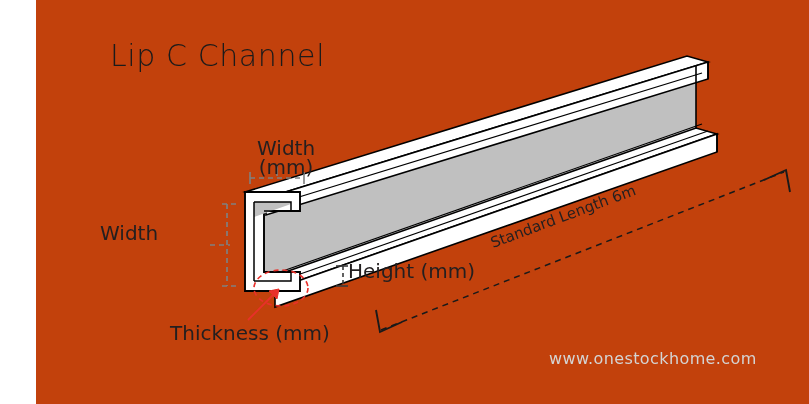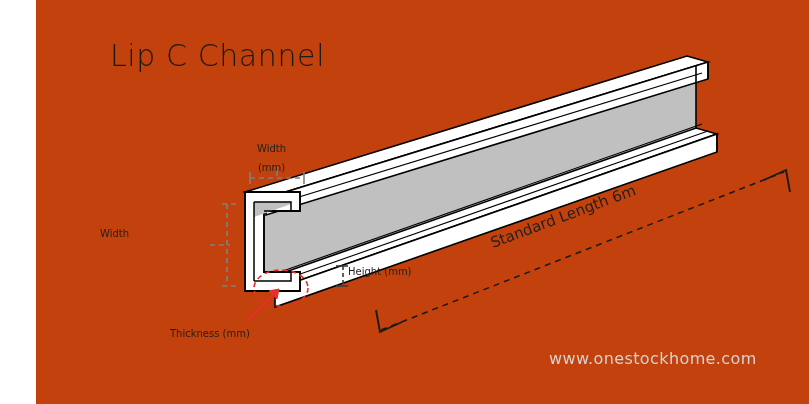--- a/index.html
+++ b/index.html
@@ -31,21 +31,21 @@
     font-family: "DejaVu Sans", "Liberation Sans", sans-serif;
     font-size: 30px;
     font-weight: 300;
     letter-spacing: 0.6px;
     color: #1b1b1b;
     white-space: nowrap;
   }
   .lbl {
     position: absolute;
     font-family: "DejaVu Sans", "Liberation Sans", sans-serif;
-    font-size: 10px;
+    font-size: 20px;
     font-weight: 400;
     color: #231f20;
     white-space: nowrap;
     line-height: 19px;
   }
   .lbl-width-top {
     left: 221px;
     top: 139px;
     text-align: center;
   }

